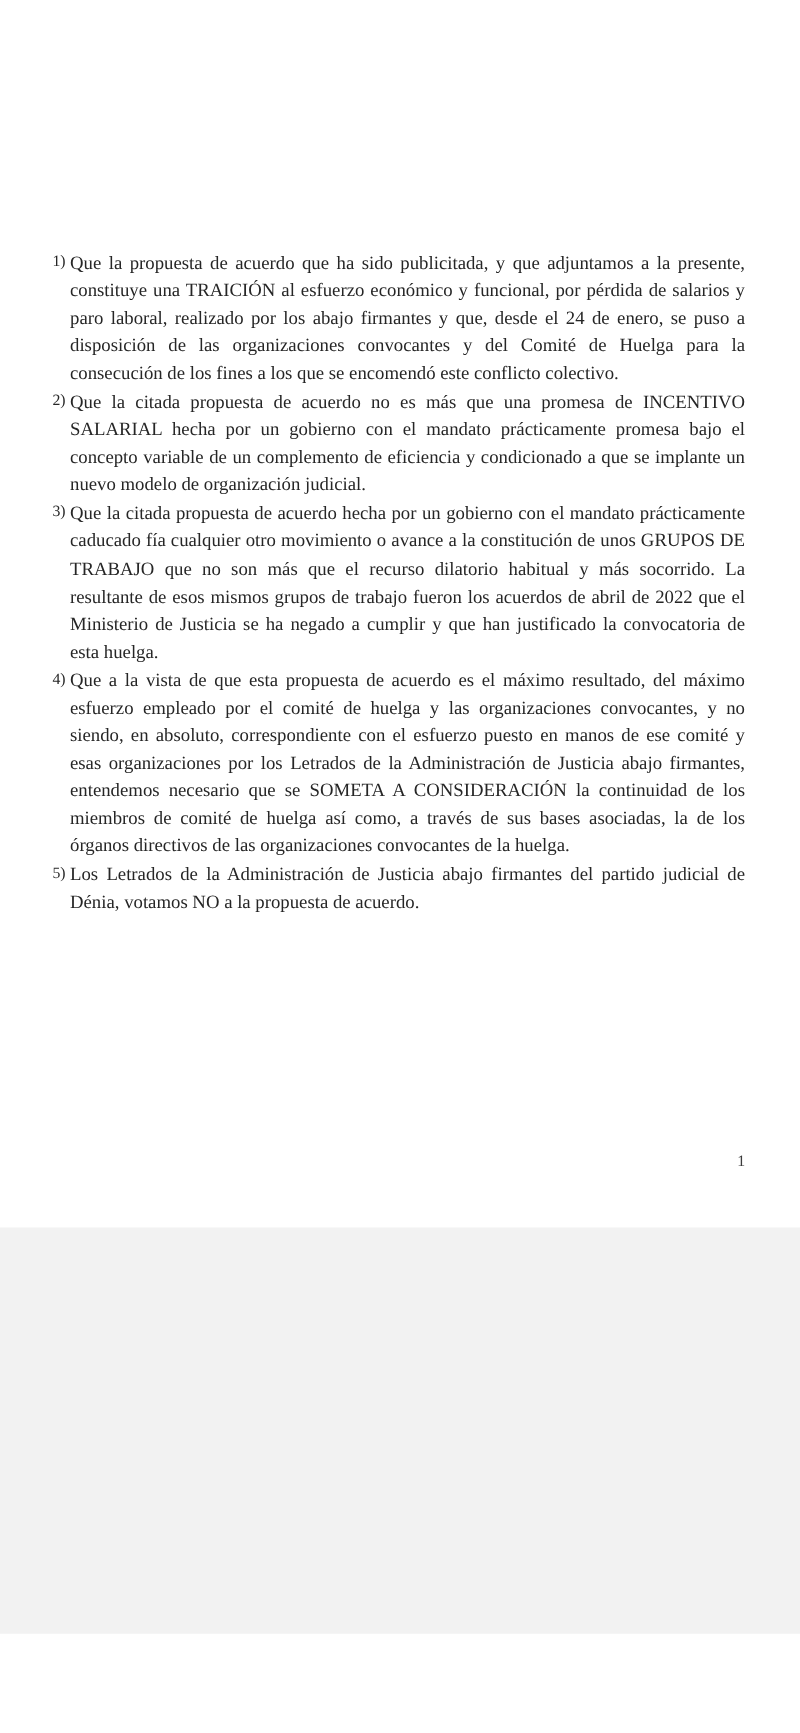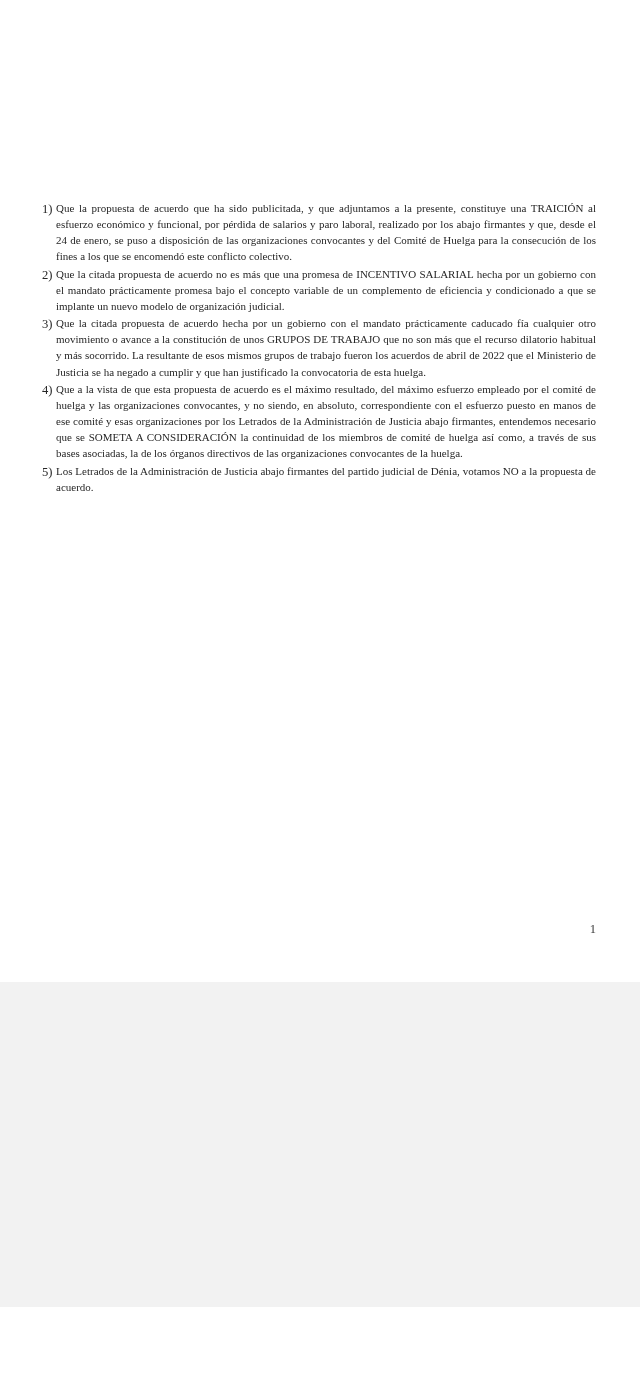--- a/index.html
+++ b/index.html
@@ -72,21 +72,21 @@
     text-align: left;
     color: #262626;
     font-size: 12.6px;
     line-height: 1.47;
   }
   .claim-text {
     flex: 1 1 auto;
     text-align: justify;
     text-justify: inter-word;
     color: #262626;
-    font-size: 11px;
+    font-size: 15px;
     line-height: 1.47;
   }
 
   .para-closing {
     margin-top: 17px;
     text-indent: 32px;
     text-align: justify;
   }
 
   

